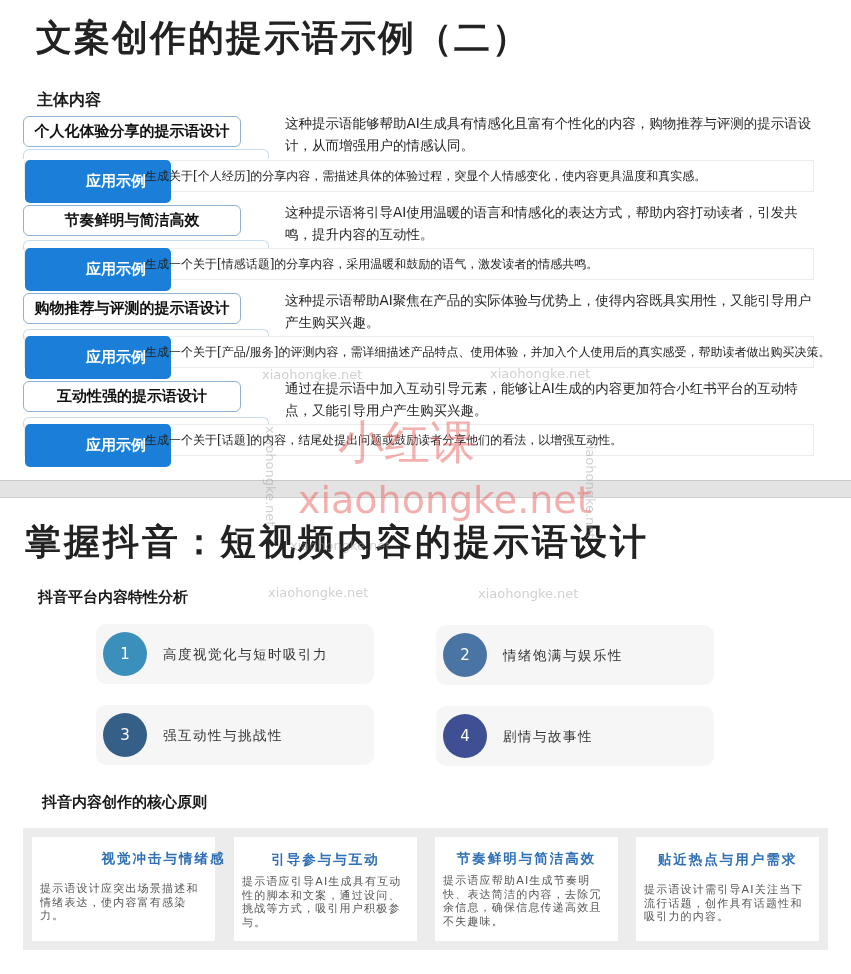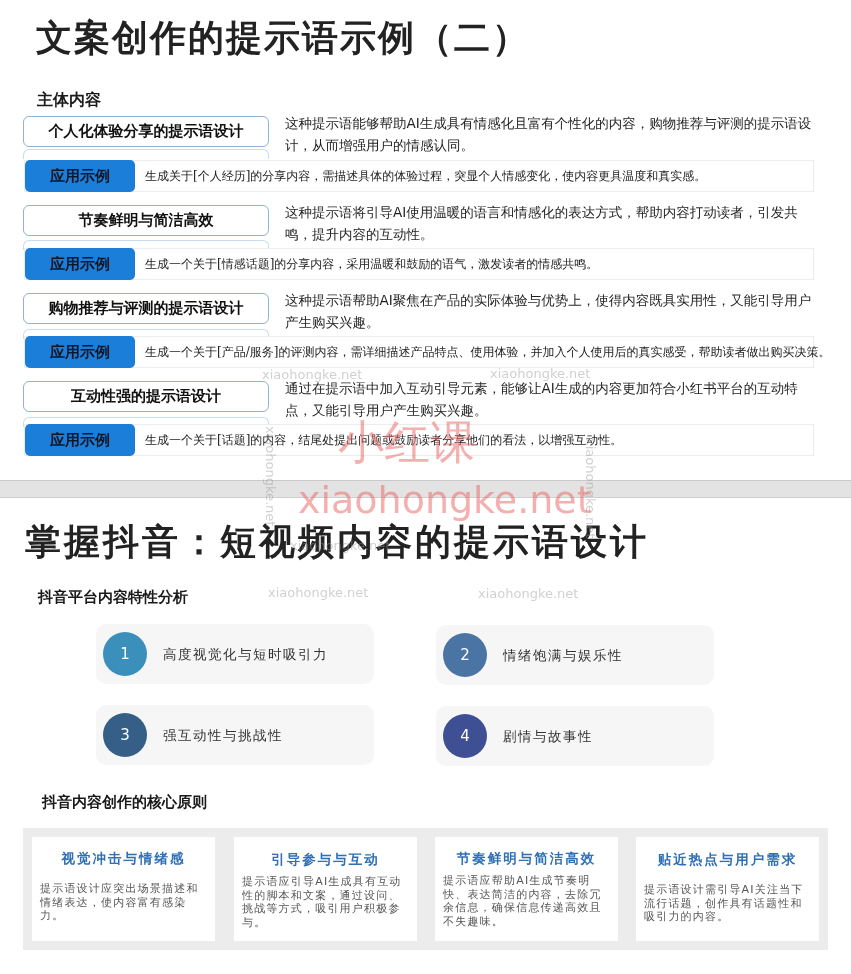--- a/index.html
+++ b/index.html
@@ -11,43 +11,43 @@
   }
   .abs { position: absolute; }
   .title {
     font-size: 36px; font-weight: bold; letter-spacing: 2px; color: #222;
     white-space: nowrap;
   }
   .sec-label { font-size: 16px; font-weight: bold; color: #1a1a1a; white-space: nowrap; }
 
   
   .name-box {
-    position: absolute; left: 23px; width: 246px; height: 31px;
+    position: absolute; left: 23px; width: 218px; height: 31px;
     border: 1px solid #8fb3d6; border-radius: 6px; background: #fff;
     box-sizing: border-box; display: flex; align-items: center; justify-content: center;
     font-size: 15px; font-weight: bold; color: #111; white-space: nowrap;
   }
   .name-shadow {
     position: absolute; left: 23px; width: 246px; height: 10px;
     border: 1px solid #c9dcef; border-bottom: none; border-radius: 6px 6px 0 0;
     box-sizing: border-box;
   }
   .desc {
     position: absolute; left: 285px; width: 530px;
     font-size: 13.5px; line-height: 22px; color: #1f1f1f;
   }
   .example-row {
     position: absolute; left: 24px; width: 790px; height: 32px;
     border: 1px solid #ececec; box-sizing: border-box; background: #fff;
   }
   .example-btn {
-    position: absolute; left: 0; top: -1px; width: 110px; height: 32px;
-    background: #1b7fd9; color: #0f172a; border-radius: 5px;
+    position: absolute; left: 0; top: -1px; width: 110px; height: 43px;
+    background: #1b7fd9; color: #ffffff; border-radius: 5px;
     display: flex; align-items: center; justify-content: center;
-    font-size: 15px; font-weight: bold;
+    font-size: 15px; font-weight: bold; padding-left: 36px;
   }
   .example-text {
     position: absolute; left: 120px; top: 0; height: 30px; line-height: 30px;
     font-family: "DejaVu Serif", "Liberation Serif", serif;
     font-size: 12px; color: #222; white-space: nowrap;
   }
 
   .divider-band {
     position: absolute; left: 0; top: 480px; width: 851px; height: 16px;
     background: #e3e3e3; border-top: 1px solid #c9c9c9; border-bottom: 1px solid #cfcfcf;
@@ -155,21 +155,21 @@
 <div class="feat" style="left:436px; top:706px;">
   <div class="circle" style="background:#3f4f94;">4</div>
   <div class="flabel">剧情与故事性</div>
 </div>
 
 <div class="abs sec-label" style="left:42px; top:793px; font-size:15px;">抖音内容创作的核心原则</div>
 
 <div class="principles-bg"></div>
 
 <div class="pcard" style="left:32px;">
-  <div class="ptitle" style="top:13px;">视觉冲击与情绪感</div>
+  <div class="ptitle" style="top:13px;padding-left:40px;">视觉冲击与情绪感</div>
   <div class="pbody" style="top:45px;">提示语设计应突出场景描述和情绪表达，使内容富有感染力。</div>
 </div>
 <div class="pcard" style="left:234px;">
   <div class="ptitle" style="top:14px;">引导参与与互动</div>
   <div class="pbody" style="top:38px;">提示语应引导AI生成具有互动性的脚本和文案，通过设问、挑战等方式，吸引用户积极参与。</div>
 </div>
 <div class="pcard" style="left:435px;">
   <div class="ptitle" style="top:13px;">节奏鲜明与简洁高效</div>
   <div class="pbody" style="top:37px;">提示语应帮助AI生成节奏明快、表达简洁的内容，去除冗余信息，确保信息传递高效且不失趣味。</div>
 </div>

